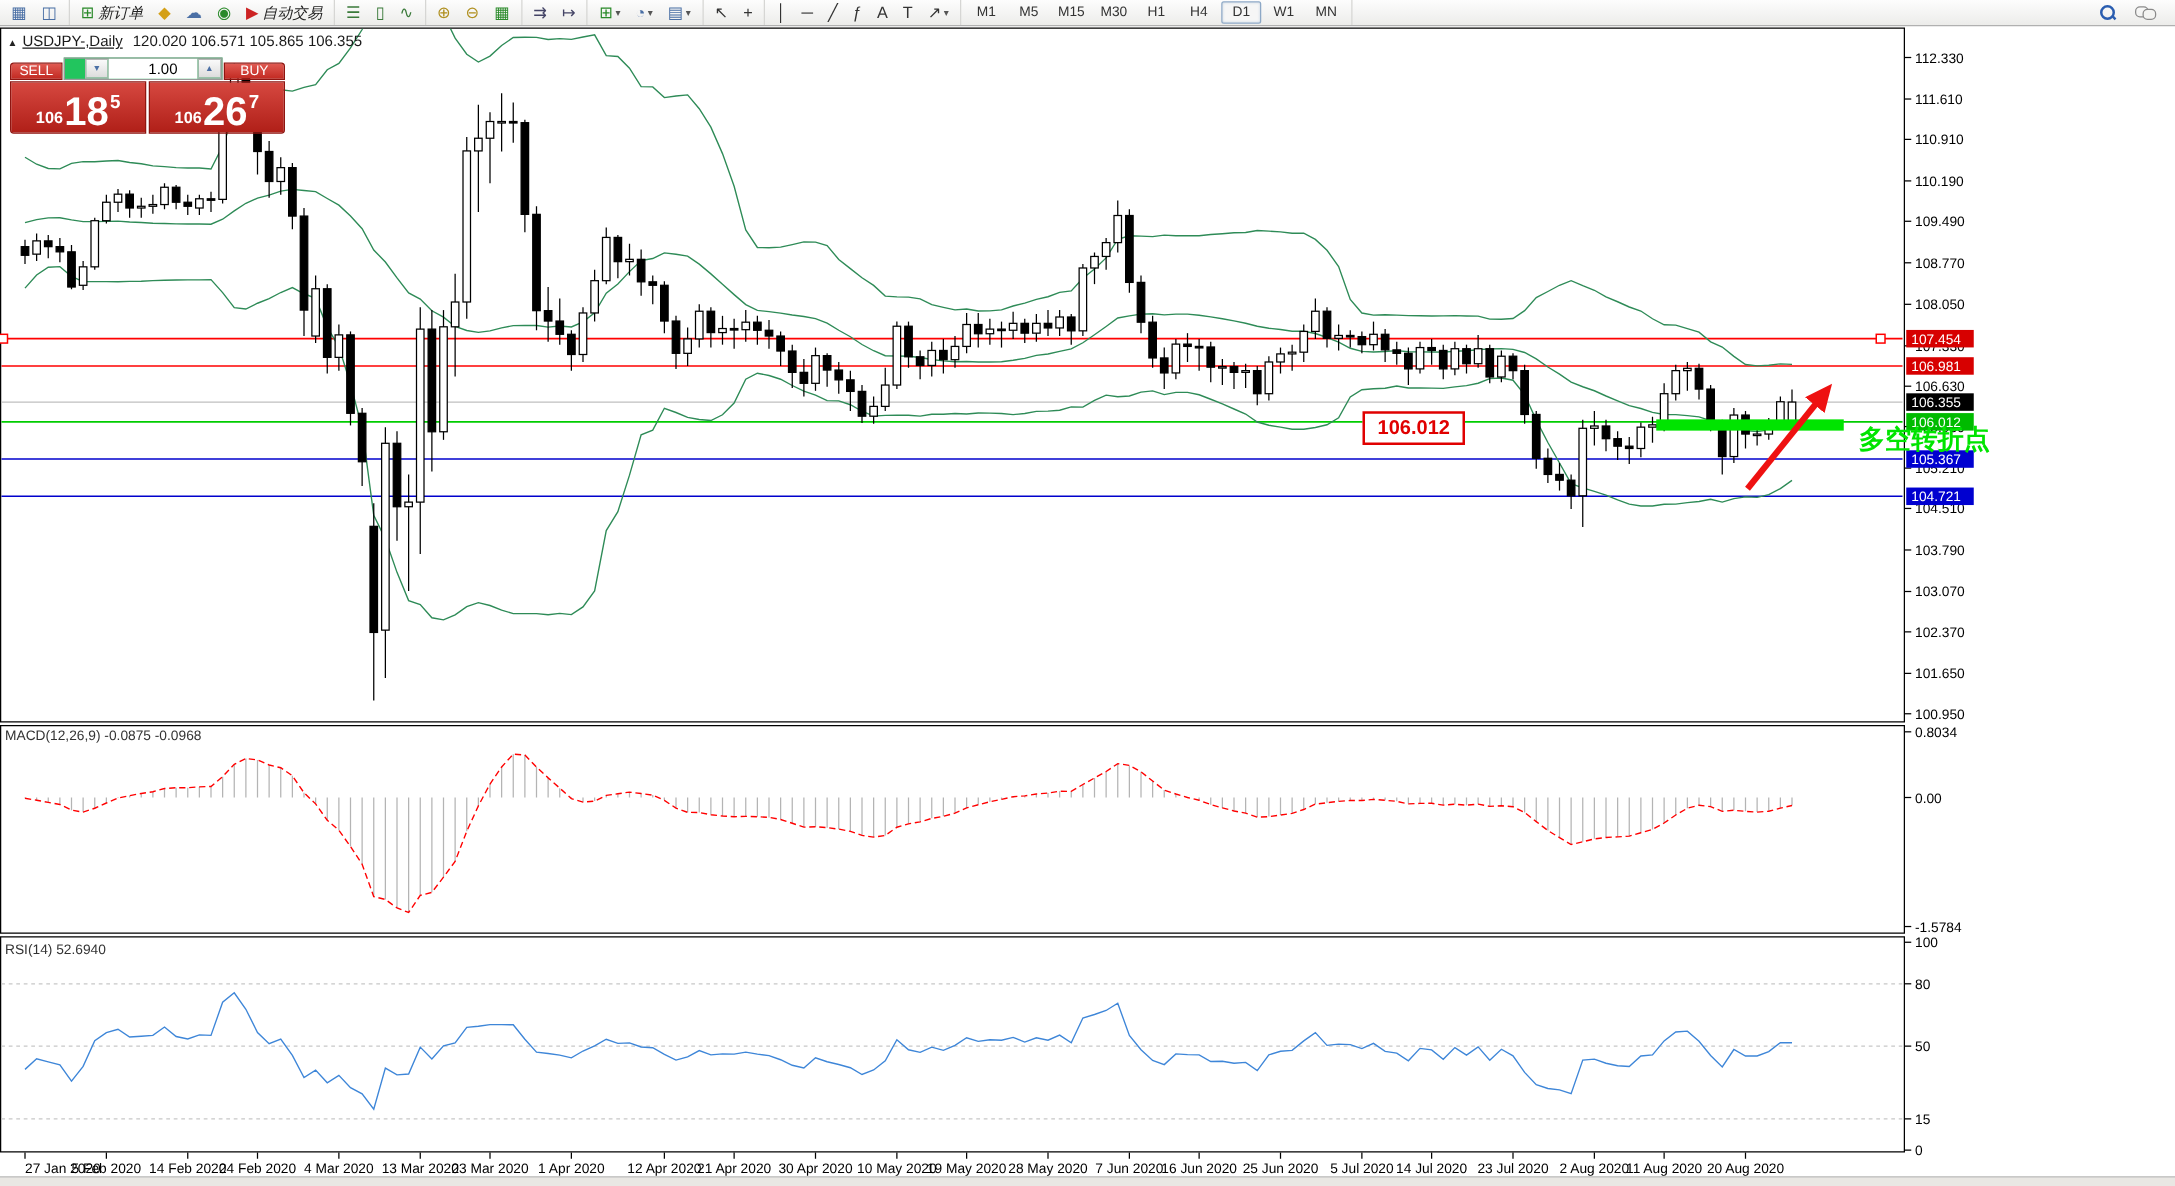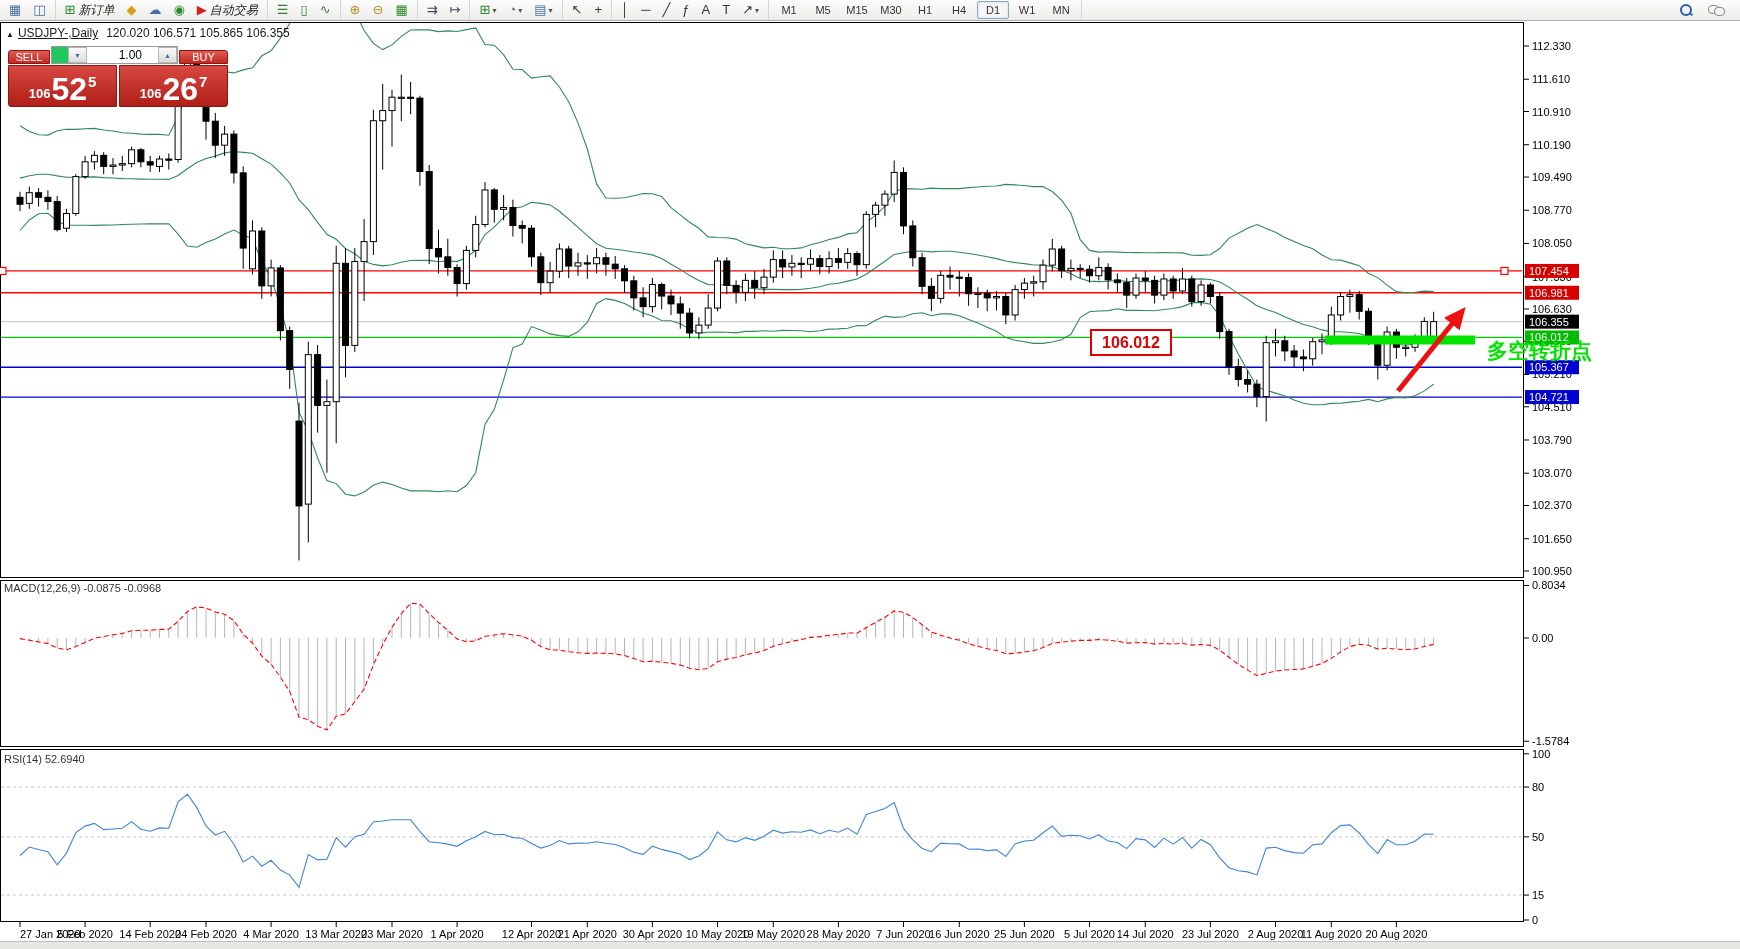--- a/index.html
+++ b/index.html
@@ -821,21 +821,21 @@
       <div id="oc-vol">
         <div class="oc-spin">▼</div>
         <input value="1.00" style="">
         <div class="oc-spin">▲</div>
       </div>
       <div id="oc-buy" class="oc-btn">BUY</div>
     </div>
     <div id="oc-bottom">
       <div id="oc-sellprice" class="oc-price">
         <span class="small">106</span>
-        <span class="big">52</span>
+        <span class="big">18</span>
         <span class="sup">5</span>
       </div>
       <div id="oc-buyprice" class="oc-price">
         <span class="small">106</span>
         <span class="big">26</span>
         <span class="sup">7</span>
       </div>
     </div>
   </div>
 

